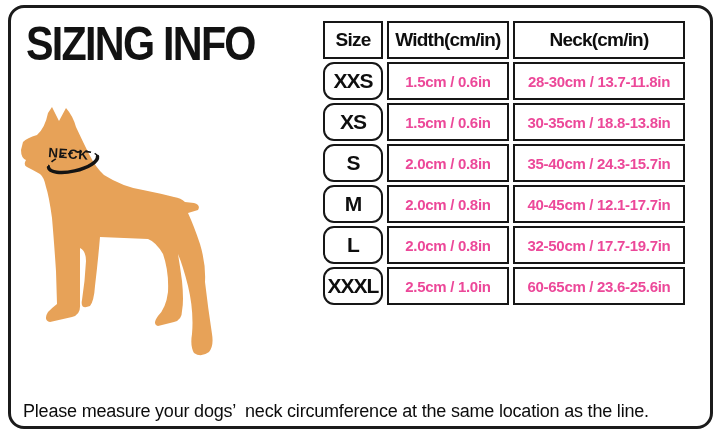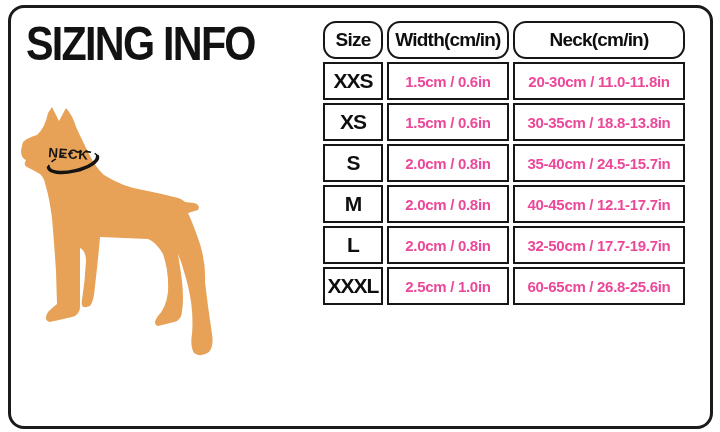--- a/index.html
+++ b/index.html
@@ -23,24 +23,24 @@
     border-collapse:separate;border-spacing:4px 3px;
   }
   .sizing th,.sizing td{
     border:2px solid #161616;background:#fff;text-align:center;
     vertical-align:middle;padding:0;overflow:hidden;
   }
   .col-size{width:56px;}
   .col-width{width:118px;}
   .col-neck{width:168px;}
   .sizing thead th{
-    height:34px;font-size:19px;font-weight:bold;color:#0e0e0e;letter-spacing:-0.8px;border-radius:13px;
+    height:34px;font-size:19px;font-weight:bold;color:#0e0e0e;letter-spacing:-0.8px;
   }
   .sizing tbody th{
-    height:34px;font-size:21px;font-weight:bold;color:#0e0e0e;letter-spacing:-1px;
+    height:34px;font-size:21px;font-weight:bold;color:#0e0e0e;letter-spacing:-1px;border-radius:11px;
   }
   .sizing tbody td{
     height:34px;font-size:15px;font-weight:bold;color:#ec4899;letter-spacing:-0.3px;
   }
   .note{
     position:absolute;left:12px;top:393px;margin:0;
     font-size:18px;color:#0c0c0c;white-space:pre;letter-spacing:-0.2px;
   }
 </style>
 </head>
@@ -79,45 +79,46 @@
         <tr>
           <th class="col-size">Size</th>
           <th class="col-width">Width(cm/in)</th>
           <th class="col-neck">Neck(cm/in)</th>
         </tr>
       </thead>
       <tbody>
         <tr>
           <th>XXS</th>
           <td>1.5cm / 0.6in</td>
-          <td>20-30cm / 11.0-11.8in</td>
+          <td>28-30cm / 13.7-11.8in</td>
         </tr>
         <tr>
           <th>XS</th>
           <td>1.5cm / 0.6in</td>
           <td>30-35cm / 18.8-13.8in</td>
         </tr>
         <tr>
           <th>S</th>
           <td>2.0cm / 0.8in</td>
-          <td>35-40cm / 24.5-15.7in</td>
+          <td>35-40cm / 24.3-15.7in</td>
         </tr>
         <tr>
           <th>M</th>
           <td>2.0cm / 0.8in</td>
           <td>40-45cm / 12.1-17.7in</td>
         </tr>
         <tr>
           <th>L</th>
           <td>2.0cm / 0.8in</td>
           <td>32-50cm / 17.7-19.7in</td>
         </tr>
         <tr>
           <th>XXXL</th>
           <td>2.5cm / 1.0in</td>
-          <td>60-65cm / 26.8-25.6in</td>
+          <td>60-65cm / 23.6-25.6in</td>
         </tr>
       </tbody>
     </table>
 
+    <p class="note">Please measure your dogs’  neck circumference at the same location as the line.</p>
 
   </div>
 </div>
 
 </body></html>

